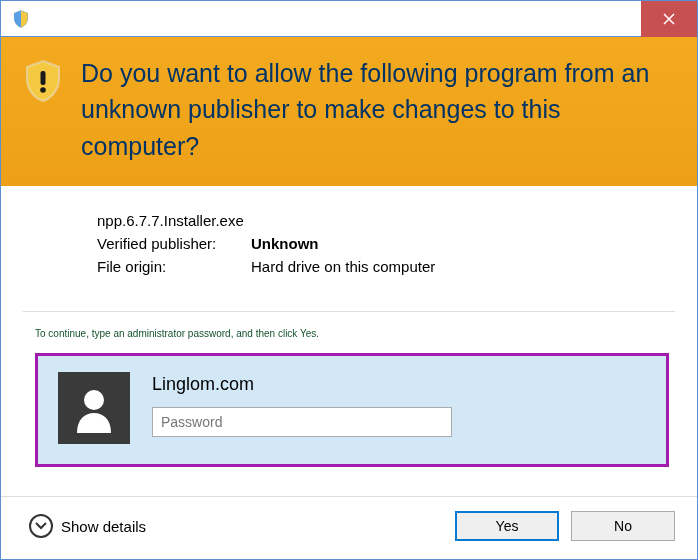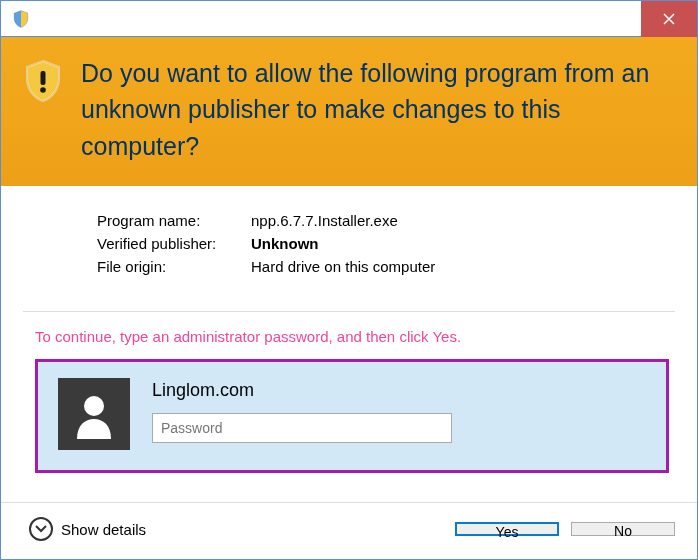--- a/index.html
+++ b/index.html
@@ -96,22 +96,22 @@
     .detail-value.bold {
       font-weight: 600;
     }
     .divider {
       border: none;
       border-top: 1px solid #ddd;
       margin: 14px 22px 0 22px;
     }
     .instruction {
       padding: 16px 22px 14px 34px;
-      font-size: 15px;
-      color: #ec4899;
+      font-size: 10px;
+      color: #14532d;
     }
     .credential-box {
       margin: 0 28px 0 34px;
       border: 3px solid #a21caf;
       background: #d2e8f7;
       padding: 16px 20px 20px 20px;
       display: flex;
       gap: 22px;
     }
     .avatar {
@@ -179,21 +179,21 @@
       width: 12px;
       height: 8px;
     }
     .footer-buttons {
       margin-left: auto;
       display: flex;
       gap: 12px;
     }
     .btn {
       width: 104px;
-      height: 14px;
+      height: 30px;
       border: 1px solid #aaa;
       background: #efefef;
       font-size: 14px;
       font-family: inherit;
       cursor: pointer;
     }
     .btn.primary {
       border: 2px solid #0a7ad1;
     }
   </style>
@@ -222,21 +222,20 @@
         <path d="M20 2 L36 8 L36 20 C36 30 29 39 20 42 C11 39 4 30 4 20 L4 8 Z" fill="none" stroke="#fff" stroke-width="2" opacity="0.5"></path>
         <rect x="17.5" y="12" width="5" height="14" rx="2" fill="#1a1a1a"></rect>
         <circle cx="20" cy="31" r="2.8" fill="#1a1a1a"></circle>
       </svg>
     </span>
     <div class="banner-text">Do you want to allow the following program from an unknown publisher to make changes to this computer?</div>
   </div>
 
   <div class="details">
     <div class="detail-row">
-      <div class="detail-label">Program name:</div>
       <div class="detail-value">npp.6.7.7.Installer.exe</div>
     </div>
     <div class="detail-row">
       <div class="detail-label">Verified publisher:</div>
       <div class="detail-value bold">Unknown</div>
     </div>
     <div class="detail-row">
       <div class="detail-label">File origin:</div>
       <div class="detail-value">Hard drive on this computer</div>
     </div>

